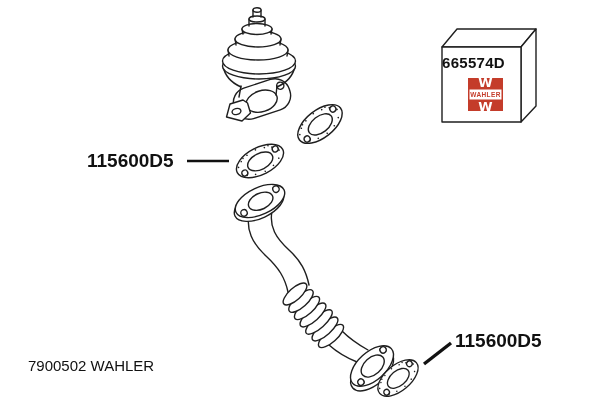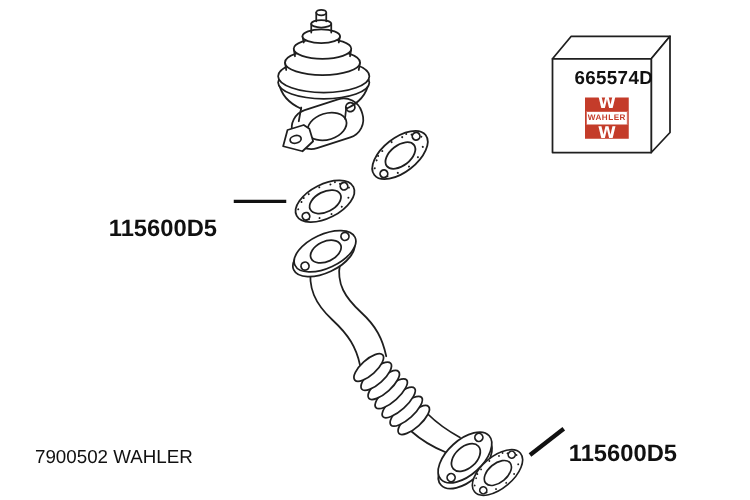--- a/index.html
+++ b/index.html
@@ -7,23 +7,23 @@
     position:relative;width:600px;height:400px;background:#fff;overflow:hidden;
     font-family:"Liberation Sans",sans-serif;color:#111;
   }
   .stage svg{position:absolute;left:0;top:0;}
   
   .ln{fill:none;stroke:#1f1f1f;stroke-width:1.4;stroke-linecap:round;stroke-linejoin:round;}
   .plate{fill:#ffffff;stroke:#1f1f1f;stroke-width:1.4;stroke-linejoin:round;}
   .dots circle{fill:#1f1f1f;stroke:none;}
   .pointer{fill:none;stroke:#111;}
   
-  .label{position:absolute;font-weight:bold;font-size:19px;line-height:1;letter-spacing:0;white-space:nowrap;margin-top:23px;}
+  .label{position:absolute;font-weight:bold;font-size:19px;line-height:1;letter-spacing:0;white-space:nowrap;}
   .footer-text{position:absolute;left:28px;top:357px;font-size:15px;line-height:1.15;white-space:nowrap;}
-  .box-number{position:absolute;left:442px;top:55px;width:98px;text-align:center;
+  .box-number{position:absolute;left:442px;top:55px;width:98px;text-align:left;
               font-weight:bold;font-size:15px;line-height:1;letter-spacing:0.3px;}
   
   .wahler-logo{position:absolute;left:468px;top:78px;width:35px;height:33px;background:#c43c2a;}
   .logo-w{position:absolute;width:100%;text-align:center;color:#ffffff;font-weight:bold;
           font-size:13px;line-height:1;font-family:"DejaVu Sans",sans-serif;}
   .logo-w.top{top:-2px;}
   .logo-w.bottom{bottom:-2px;}
   .logo-band{position:absolute;left:1px;right:1px;top:11px;height:11px;background:#ffffff;
              display:flex;align-items:center;justify-content:center;box-shadow:inset 0 0 0 0.5px #c43c2a;}
   .logo-band span{font-size:6.5px;font-weight:bold;color:#c43c2a;letter-spacing:0.4px;

